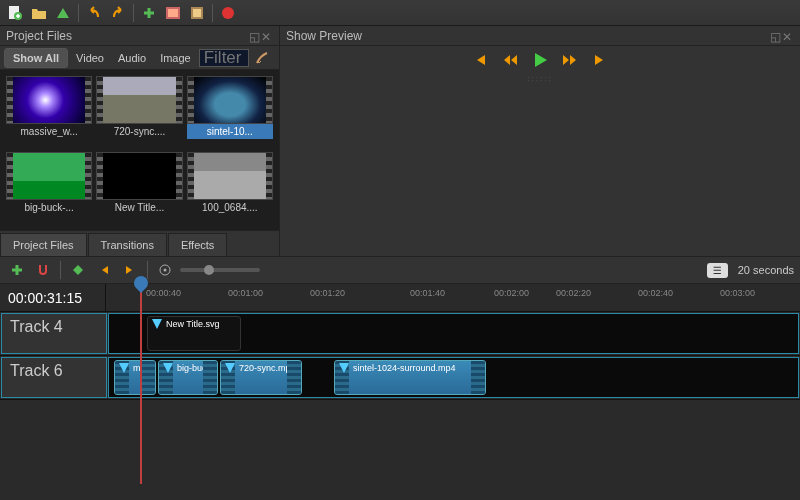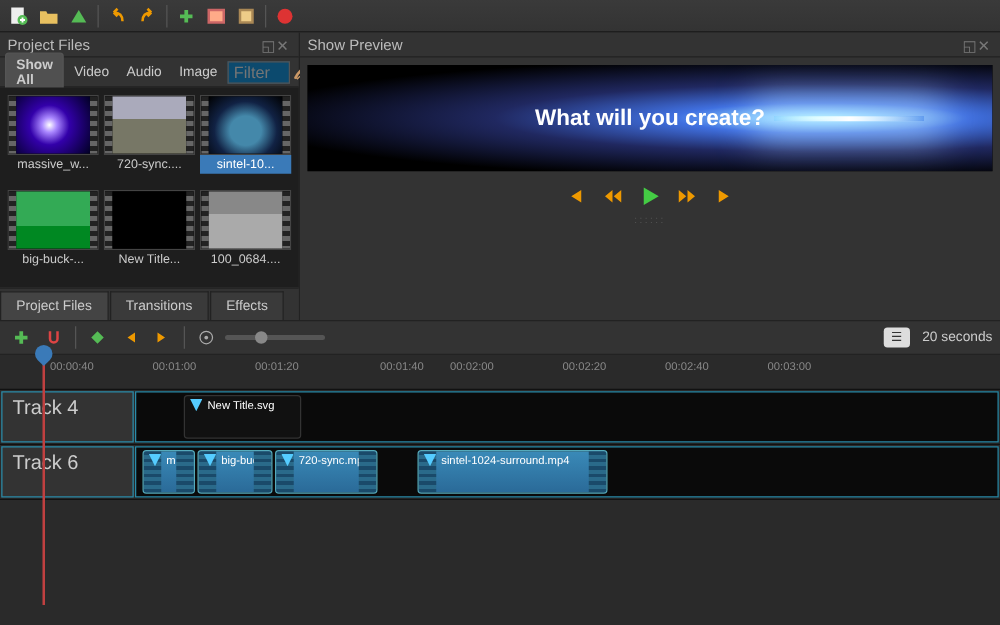--- a/index.html
+++ b/index.html
@@ -5,33 +5,33 @@
 * { box-sizing: border-box; margin: 0; padding: 0; font-family: Arial, sans-serif; }
 body { background: #2a2a2a; color: #ccc; font-size: 11px; width: 800px; height: 500px; overflow: hidden; }
 
 
 .main-toolbar { height: 26px; background: linear-gradient(#3a3a3a,#333); display: flex; align-items: center; padding: 0 4px; gap: 2px; border-bottom: 1px solid #1a1a1a; }
 .tb-btn { width: 22px; height: 22px; display: flex; align-items: center; justify-content: center; cursor: pointer; border-radius: 2px; }
 .tb-sep { width: 1px; height: 18px; background: #555; margin: 0 2px; }
 
 
 .upper { display: flex; height: 230px; }
-.project-panel { width: 240px; background: #333; display: flex; flex-direction: column; border-right: 1px solid #222; }
+.project-panel { width: 280px; background: #333; display: flex; flex-direction: column; border-right: 1px solid #222; }
 .preview-panel { flex: 1; background: #333; display: flex; flex-direction: column; }
 
 .panel-header { height: 20px; display: flex; align-items: center; padding: 0 6px; font-size: 12px; color: #bbb; border-bottom: 1px solid #222; }
 .panel-header .spacer { flex: 1; }
 .pin-icon { width: 12px; height: 12px; opacity: .5; cursor: pointer; }
 
 
 .filter-bar { height: 24px; display: flex; align-items: center; padding: 0 4px; gap: 2px; border-bottom: 1px solid #222; }
 .filter-btn { padding: 3px 8px; font-size: 11px; background: #3c3c3c; color: #ccc; border-radius: 3px; cursor: pointer; border: 1px solid #555; font-weight: bold; }
 .filter-btn.active { background: #505050; }
 .filter-link { padding: 3px 6px; font-size: 11px; color: #ccc; cursor: pointer; }
-.filter-input { width: 50px; height: 18px; background: #0c4a6e; border: 1px solid #555; color: #999; font-size: 13px; padding: 0 4px; }
+.filter-input { width: 50px; height: 18px; background: #0f172a; border: 1px solid #555; color: #999; font-size: 17px; padding: 0 4px; }
 
 
 .thumbs { flex: 1; padding: 6px; display: grid; grid-template-columns: repeat(3, 1fr); gap: 4px; overflow: hidden; background: #1e1e1e; }
 .thumb { display: flex; flex-direction: column; cursor: pointer; }
 .thumb-img { width: 100%; height: 48px; background: #000; border: 1px solid #444; position: relative; overflow: hidden; }
 .thumb-img::before, .thumb-img::after { content: ''; position: absolute; top: 0; bottom: 0; width: 6px; background: repeating-linear-gradient(#222 0 4px, #666 4px 8px); }
 .thumb-img::before { left: 0; }
 .thumb-img::after { right: 0; }
 .thumb-inner { position: absolute; left: 6px; right: 6px; top: 0; bottom: 0; }
 .thumb-label { font-size: 10px; color: #ccc; text-align: center; padding: 2px 0; white-space: nowrap; overflow: hidden; text-overflow: ellipsis; }
@@ -214,25 +214,20 @@
     </div>
   </div>
 
   <div class="preview-panel">
     <div class="panel-header">
       <span>Show Preview</span>
       <div class="spacer"></div>
       <span class="pin-icon">◱</span>
       <span class="pin-icon">✕</span>
     </div>
-    <div class="preview-video">
-      <div class="space-bg"></div>
-      <div class="lens-flare"></div>
-      <div class="preview-text">What will you create?</div>
-    </div>
     <div class="preview-ctrl">
       <div class="pctrl">
           <svg width="16" height="16">
             <path d="M3 3v10M13 3l-8 5 8 5z" fill="#e90"></path>
           </svg>
         </div>
       <div class="pctrl">
           <svg width="16" height="16">
             <path d="M8 3l-6 5 6 5zM15 3l-6 5 6 5z" fill="#e90"></path>
           </svg>
@@ -294,29 +289,30 @@
   <div class="zoom-slider">
       <div class="zoom-handle"></div>
     </div>
   <div class="spacer"></div>
   <div class="duration-pill">☰</div>
   <span style="margin-left:6px">20 seconds</span>
 </div>
 
 <div class="timeline">
   <div class="tl-header">
+    <div class="tl-time-display">00:00:31:15</div>
     <div class="ruler" id="ruler">
       <div class="playhead" style="left:34px">
           <div class="playhead-marker"></div>
         </div>
     <div class="ruler-tick" style="left: 40px;">00:00:40</div>
         <div class="ruler-tick" style="left: 122px;">00:01:00</div>
         <div class="ruler-tick" style="left: 204px;">00:01:20</div>
         <div class="ruler-tick" style="left: 304px; text-align: right;">00:01:40</div>
-        <div class="ruler-tick" style="left: 360px;">00:02:00</div>
+        <div class="ruler-tick" style="left: 388px;">00:02:00</div>
         <div class="ruler-tick" style="left: 450px;">00:02:20</div>
         <div class="ruler-tick" style="left: 532px;">00:02:40</div>
         <div class="ruler-tick" style="left: 614px;">00:03:00</div>
       </div>
   </div>
   <div id="tracks">
       <div class="track-row">
         <div class="track-head">Track 4</div>
         <div class="track-body">
           <div class="clip clip-dark" style="left: 38px; width: 94px;">

